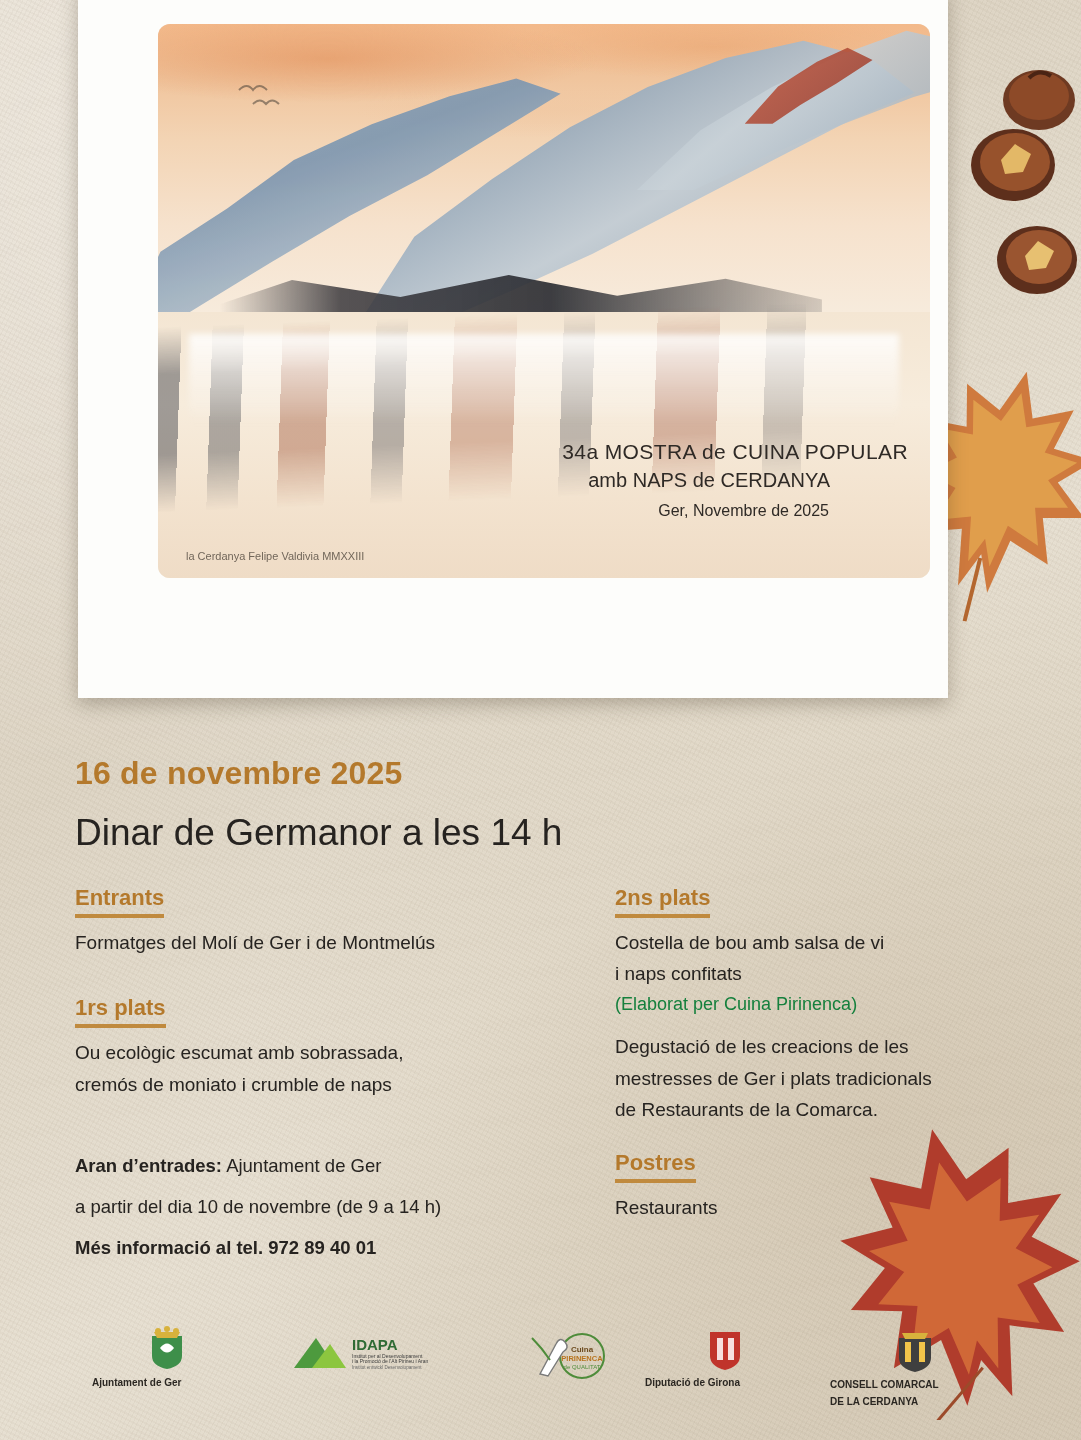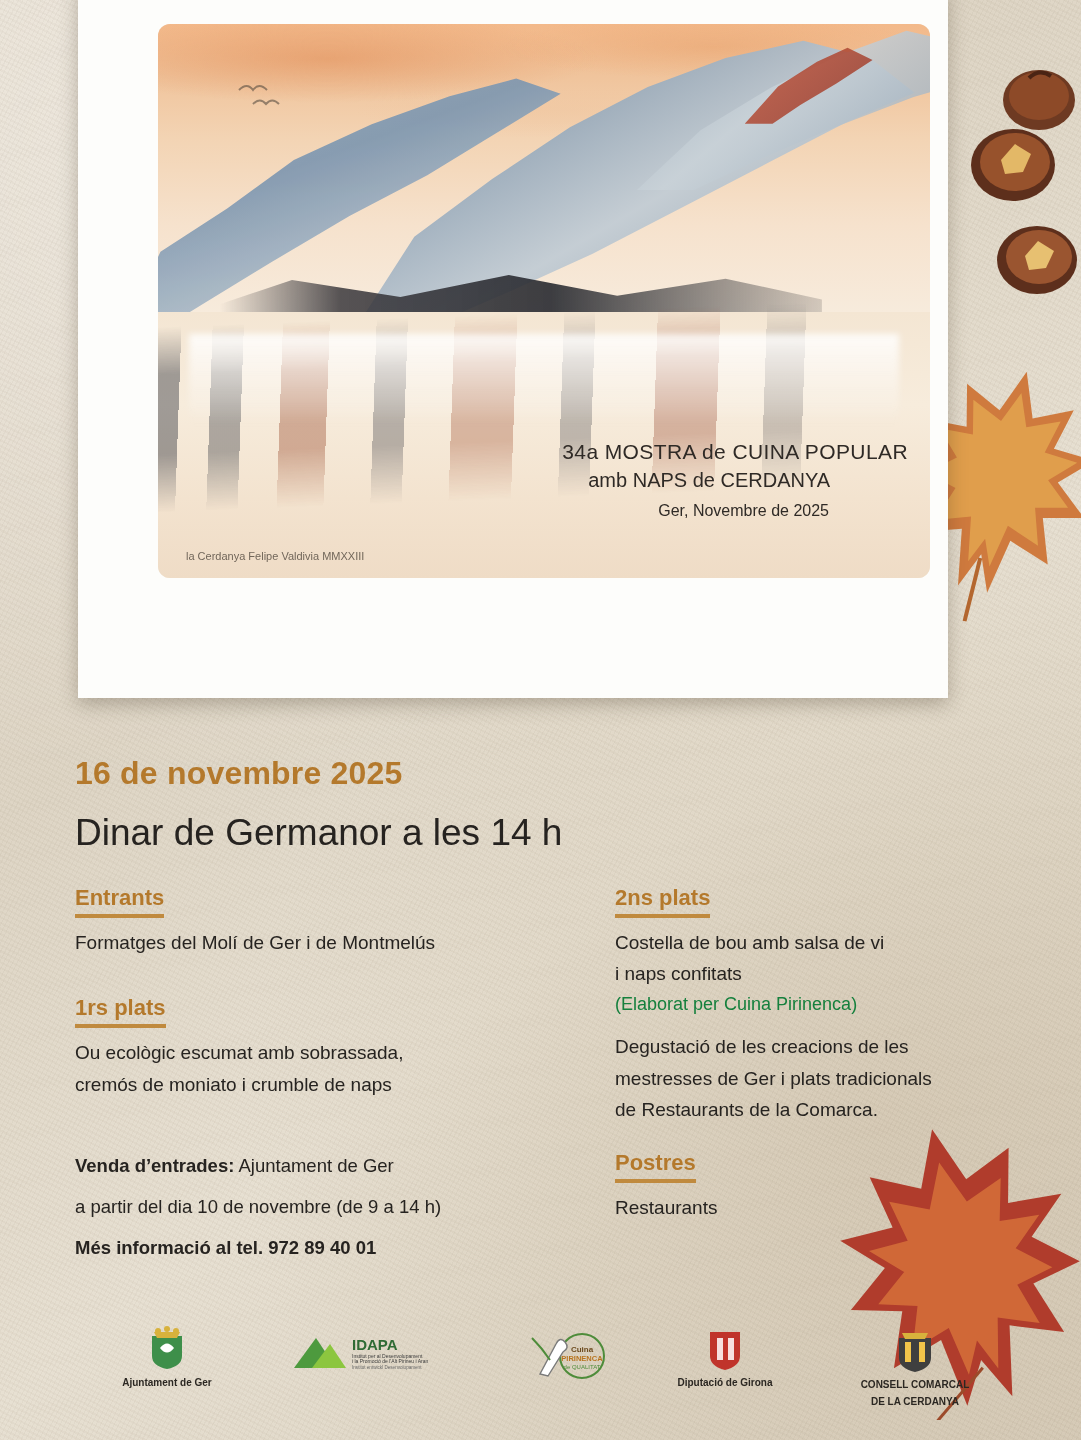--- a/index.html
+++ b/index.html
@@ -139,21 +139,21 @@
   .gap-lg{height:34px;}
   .gap-md{height:22px;}
   .gap-sm{height:12px;}
   .strong{font-weight:bold;}
 
   .sales{position:absolute;left:75px;top:1155px;width:480px;}
   .sales p{font-size:18.5px;color:#262320;margin:0 0 19px 0;}
 
   
   .footer{position:absolute;left:0;right:0;bottom:18px;height:100px;}
-  .logo{position:absolute;text-align:center;color:#2b2722;}
+  .logo{position:absolute;text-align:left;color:#2b2722;}
   .logo .cap{font-size:10px;font-weight:bold;line-height:1.2;margin-top:5px;}
   .l-ger{left:92px;top:4px;width:150px;}
   .l-idapa{left:270px;top:10px;width:190px;}
   .l-cuina{left:500px;top:8px;width:140px;}
   .l-dipu{left:645px;top:6px;width:160px;}
   .l-ccc{left:830px;top:6px;width:170px;}
   .shield{display:block;margin:0 auto;}
 </style>
 </head>
 <body>
@@ -241,21 +241,21 @@
   <p class="body-txt">mestresses de Ger i plats tradicionals</p>
   <p class="body-txt">de Restaurants de la Comarca.</p>
 
   <div class="gap-md"></div>
 
   <div class="sec-head">Postres</div>
   <p class="body-txt">Restaurants</p>
 </div>
 
 <div class="sales">
-  <p><span class="strong">Venda d’entrades:</span><span> Ajuntament de Ger</span></p>
+  <p><span class="strong">Aran d’entrades:</span><span> Ajuntament de Ger</span></p>
   <p>a partir del dia 10 de novembre (de 9 a 14 h)</p>
   <p class="strong">Més informació al tel. 972 89 40 01</p>
 </div>
 
 <div class="footer">
 
   <div class="logo l-ger">
     <svg class="shield" width="46" height="46" viewBox="0 0 46 46">
       <path d="M8 10 h30 v20 q0 10 -15 13 q-15 -3 -15 -13 z" fill="#3e8f4a"></path>
       <path d="M10 6 h26 l-3 6 h-20 z" fill="#d8b23c"></path>

